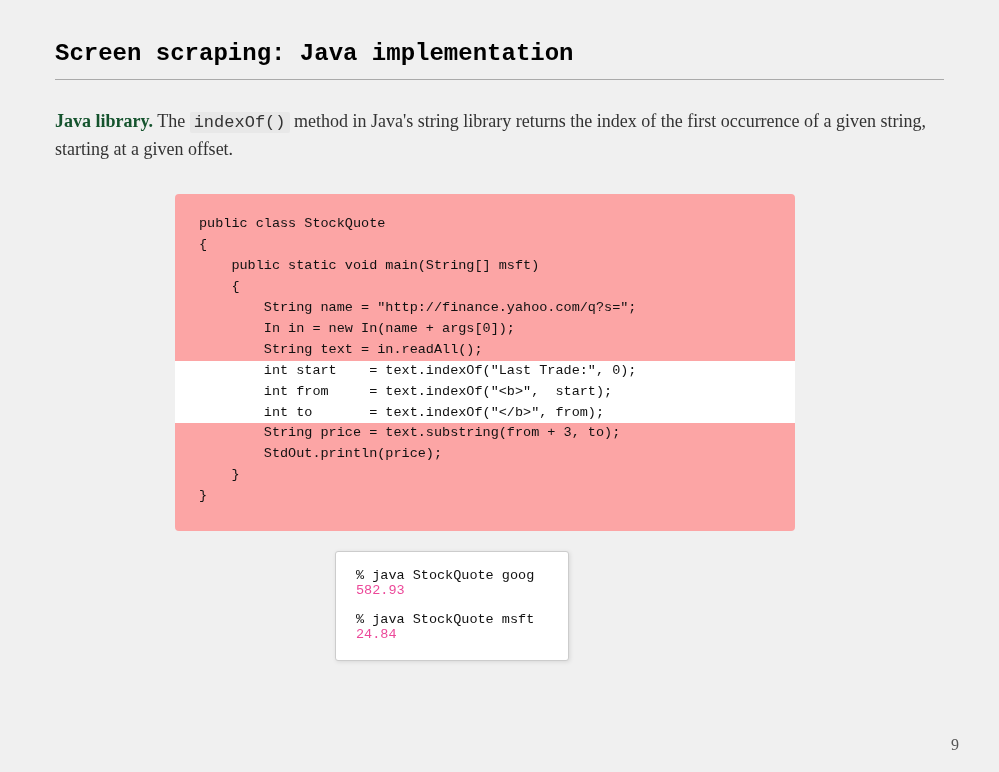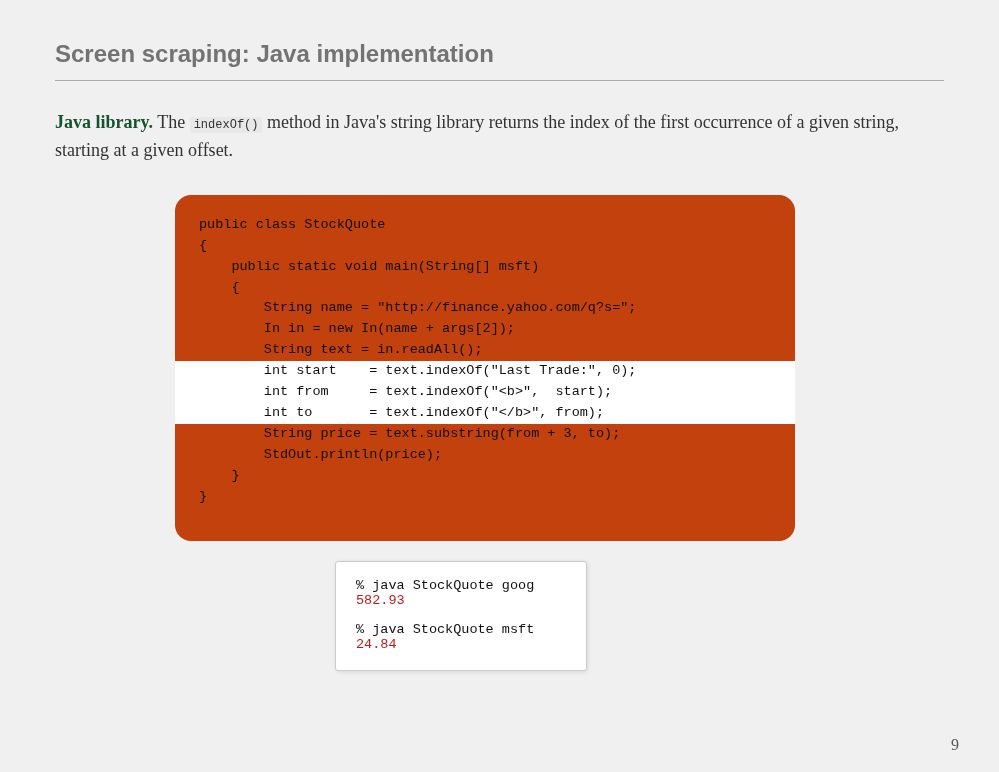--- a/index.html
+++ b/index.html
@@ -21,22 +21,22 @@
       width: 999px;
       height: 772px;
       background-color: #f0f0f0;
       padding: 40px 55px 30px 55px;
       position: relative;
     }
 
     .slide-title {
       font-size: 24px;
       font-weight: bold;
-      color: #737373;
-      font-family: Liberation Sans, sans-serif;
+      color: #000000;
+      font-family: Liberation Mono, monospace;
       margin-bottom: 12px;
     }
 
     .title-divider {
       border: none;
       border-top: 1.5px solid #aaa;
       margin-bottom: 28px;
     }
 
     .intro-text {
@@ -47,36 +47,36 @@
       font-family: 'Georgia', serif;
     }
 
     .intro-label {
       color: #14532d;
       font-weight: bold;
     }
 
     .code-monospace {
       font-family: 'Courier New', Courier, monospace;
-      font-size: 12px;
+      font-size: 17px;
       background-color: #e8e8e8;
       padding: 1px 4px;
       border-radius: 2px;
     }
 
     .code-area-wrapper {
       position: relative;
       margin-left: 120px;
       margin-top: 20px;
     }
 
     .code-block {
-      background-color: #c2410c;
-      border-radius: 16px;
-      padding: 20px 24px 33px 24px;
+      background-color: #fca5a5;
+      border-radius: 4px;
+      padding: 20px 24px 24px 24px;
       width: 620px;
       font-family: 'Courier New', Courier, monospace;
       font-size: 13.5px;
       color: #111;
       line-height: 1.55;
       position: relative;
     }
 
     .highlight-row {
       background-color: #ffffff;
@@ -93,33 +93,33 @@
     }
 
     .output-block {
       position: absolute;
       bottom: -130px;
       left: 160px;
       background-color: #ffffff;
       border: 1px solid #ccc;
       border-radius: 3px;
       padding: 16px 24px 18px 20px;
-      width: 252px;
+      width: 234px;
       font-family: 'Courier New', Courier, monospace;
       font-size: 13.5px;
       z-index: 10;
       box-shadow: 1px 1px 4px rgba(0,0,0,0.1);
     }
 
     .output-command {
       color: #111;
     }
 
     .output-value {
-      color: #b91c1c;
+      color: #ec4899;
     }
 
     .output-gap {
       height: 14px;
     }
 
     .page-number {
       position: absolute;
       bottom: 18px;
       right: 40px;
@@ -141,21 +141,21 @@
   </div>
 
   <div class="code-area-wrapper">
     <div class="code-block">
 
       <span class="code-line">public class StockQuote</span>
       <span class="code-line">{</span>
       <span class="code-line">    public static void main(String[] msft)</span>
       <span class="code-line">    {</span>
       <span class="code-line">        String name = "http://finance.yahoo.com/q?s=";</span>
-      <span class="code-line">        In in = new In(name + args[2]);</span>
+      <span class="code-line">        In in = new In(name + args[0]);</span>
       <span class="code-line">        String text = in.readAll();</span>
       <span class="code-line highlight-row">        int start    = text.indexOf("Last Trade:", 0);</span>
       <span class="code-line highlight-row">        int from     = text.indexOf("&lt;b&gt;",  start);</span>
       <span class="code-line highlight-row">        int to       = text.indexOf("&lt;/b&gt;", from);</span>
       <span class="code-line">        String price = text.substring(from + 3, to);</span>
       <span class="code-line">        StdOut.println(price);</span>
       <span class="code-line">    }</span>
       <span class="code-line">}</span>
     </div>
 

